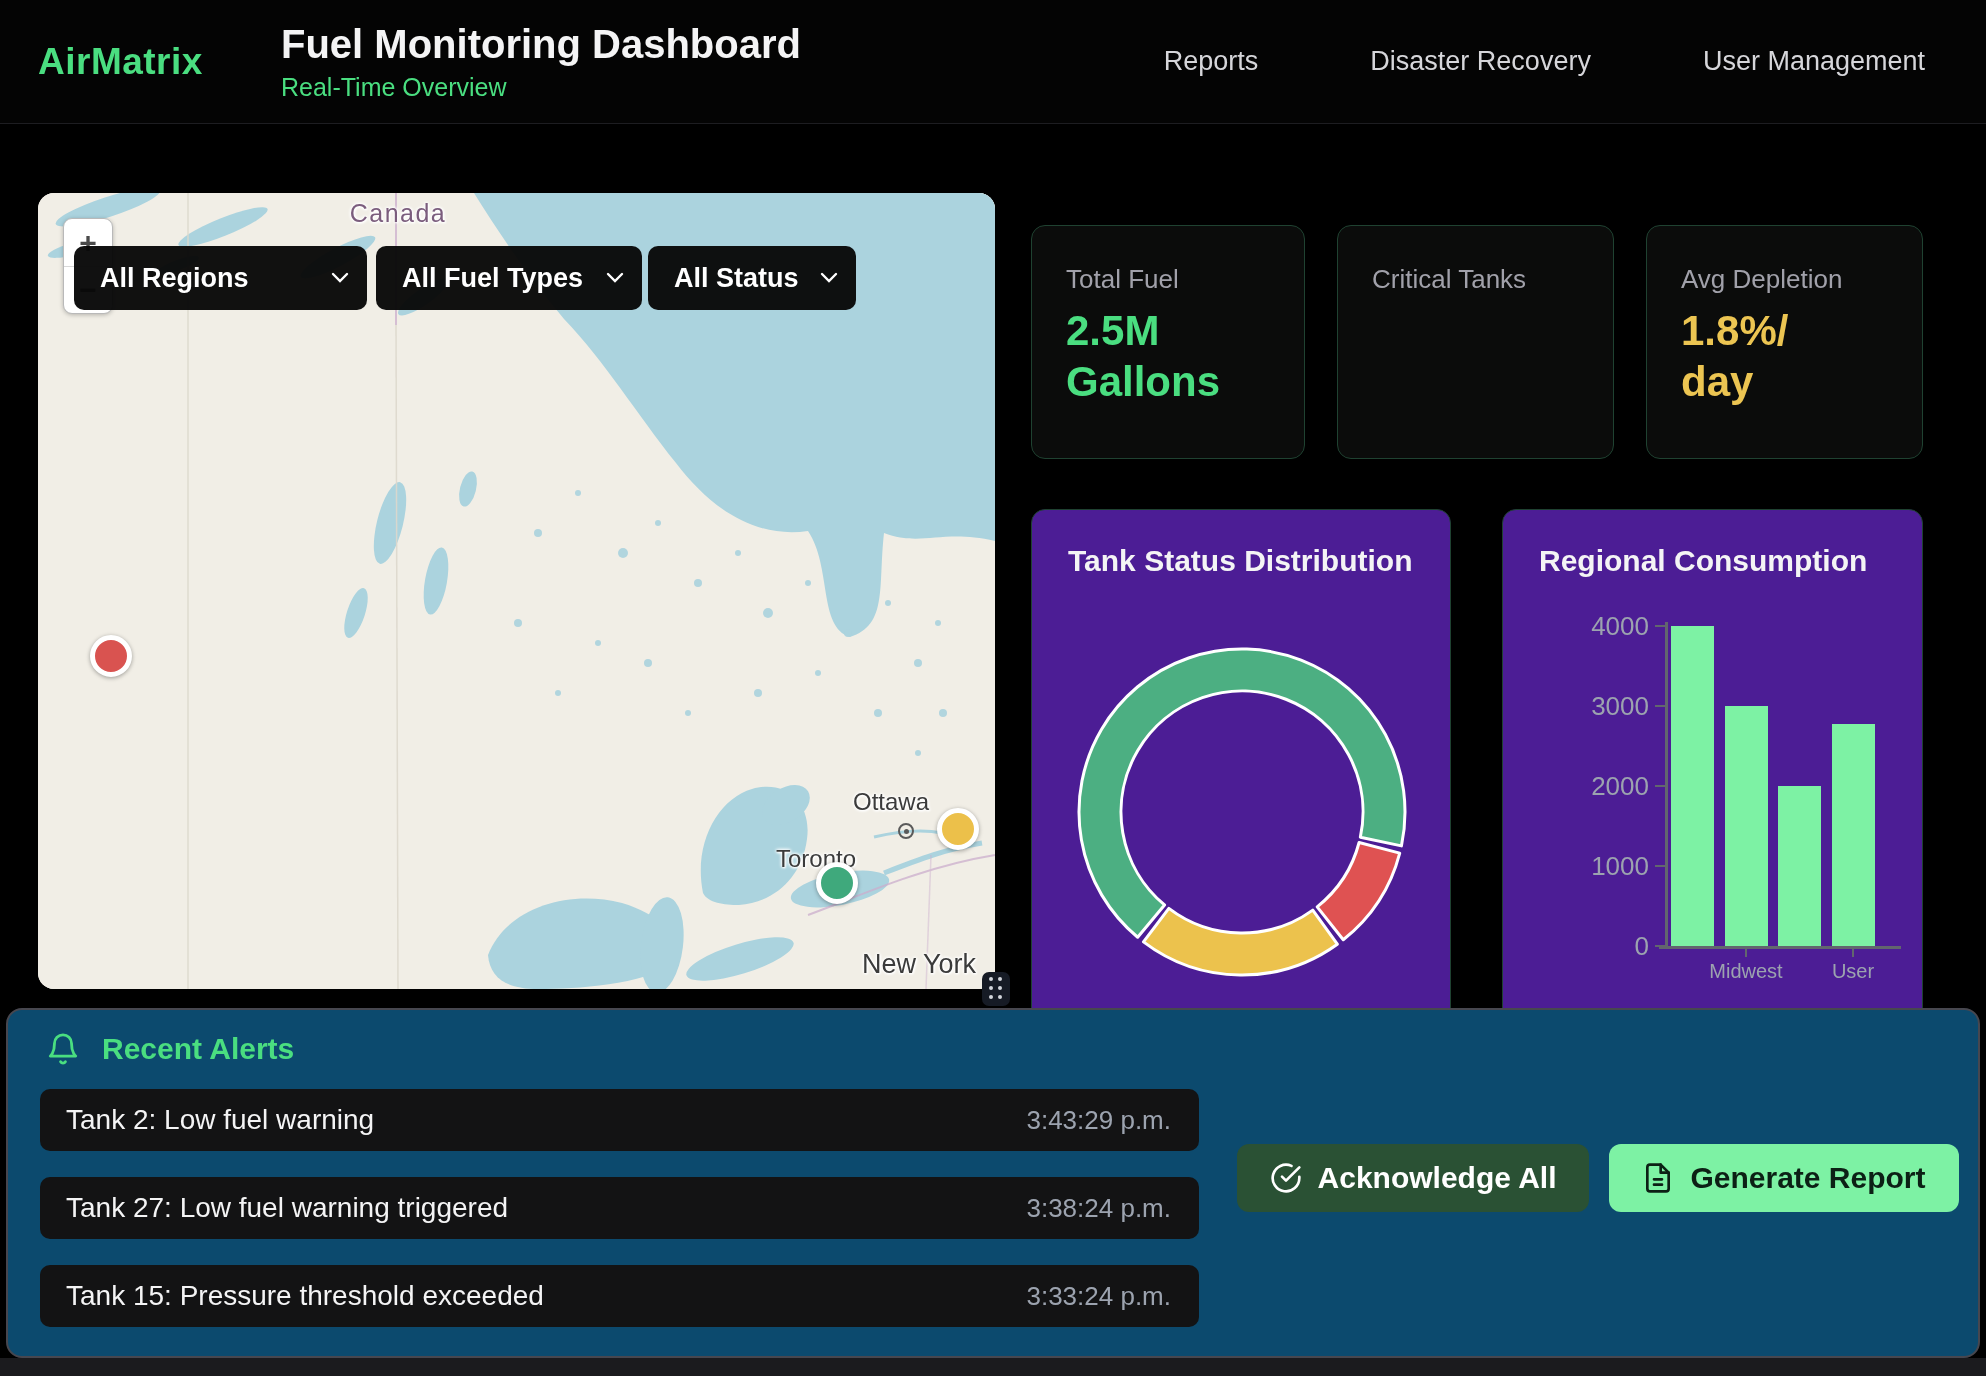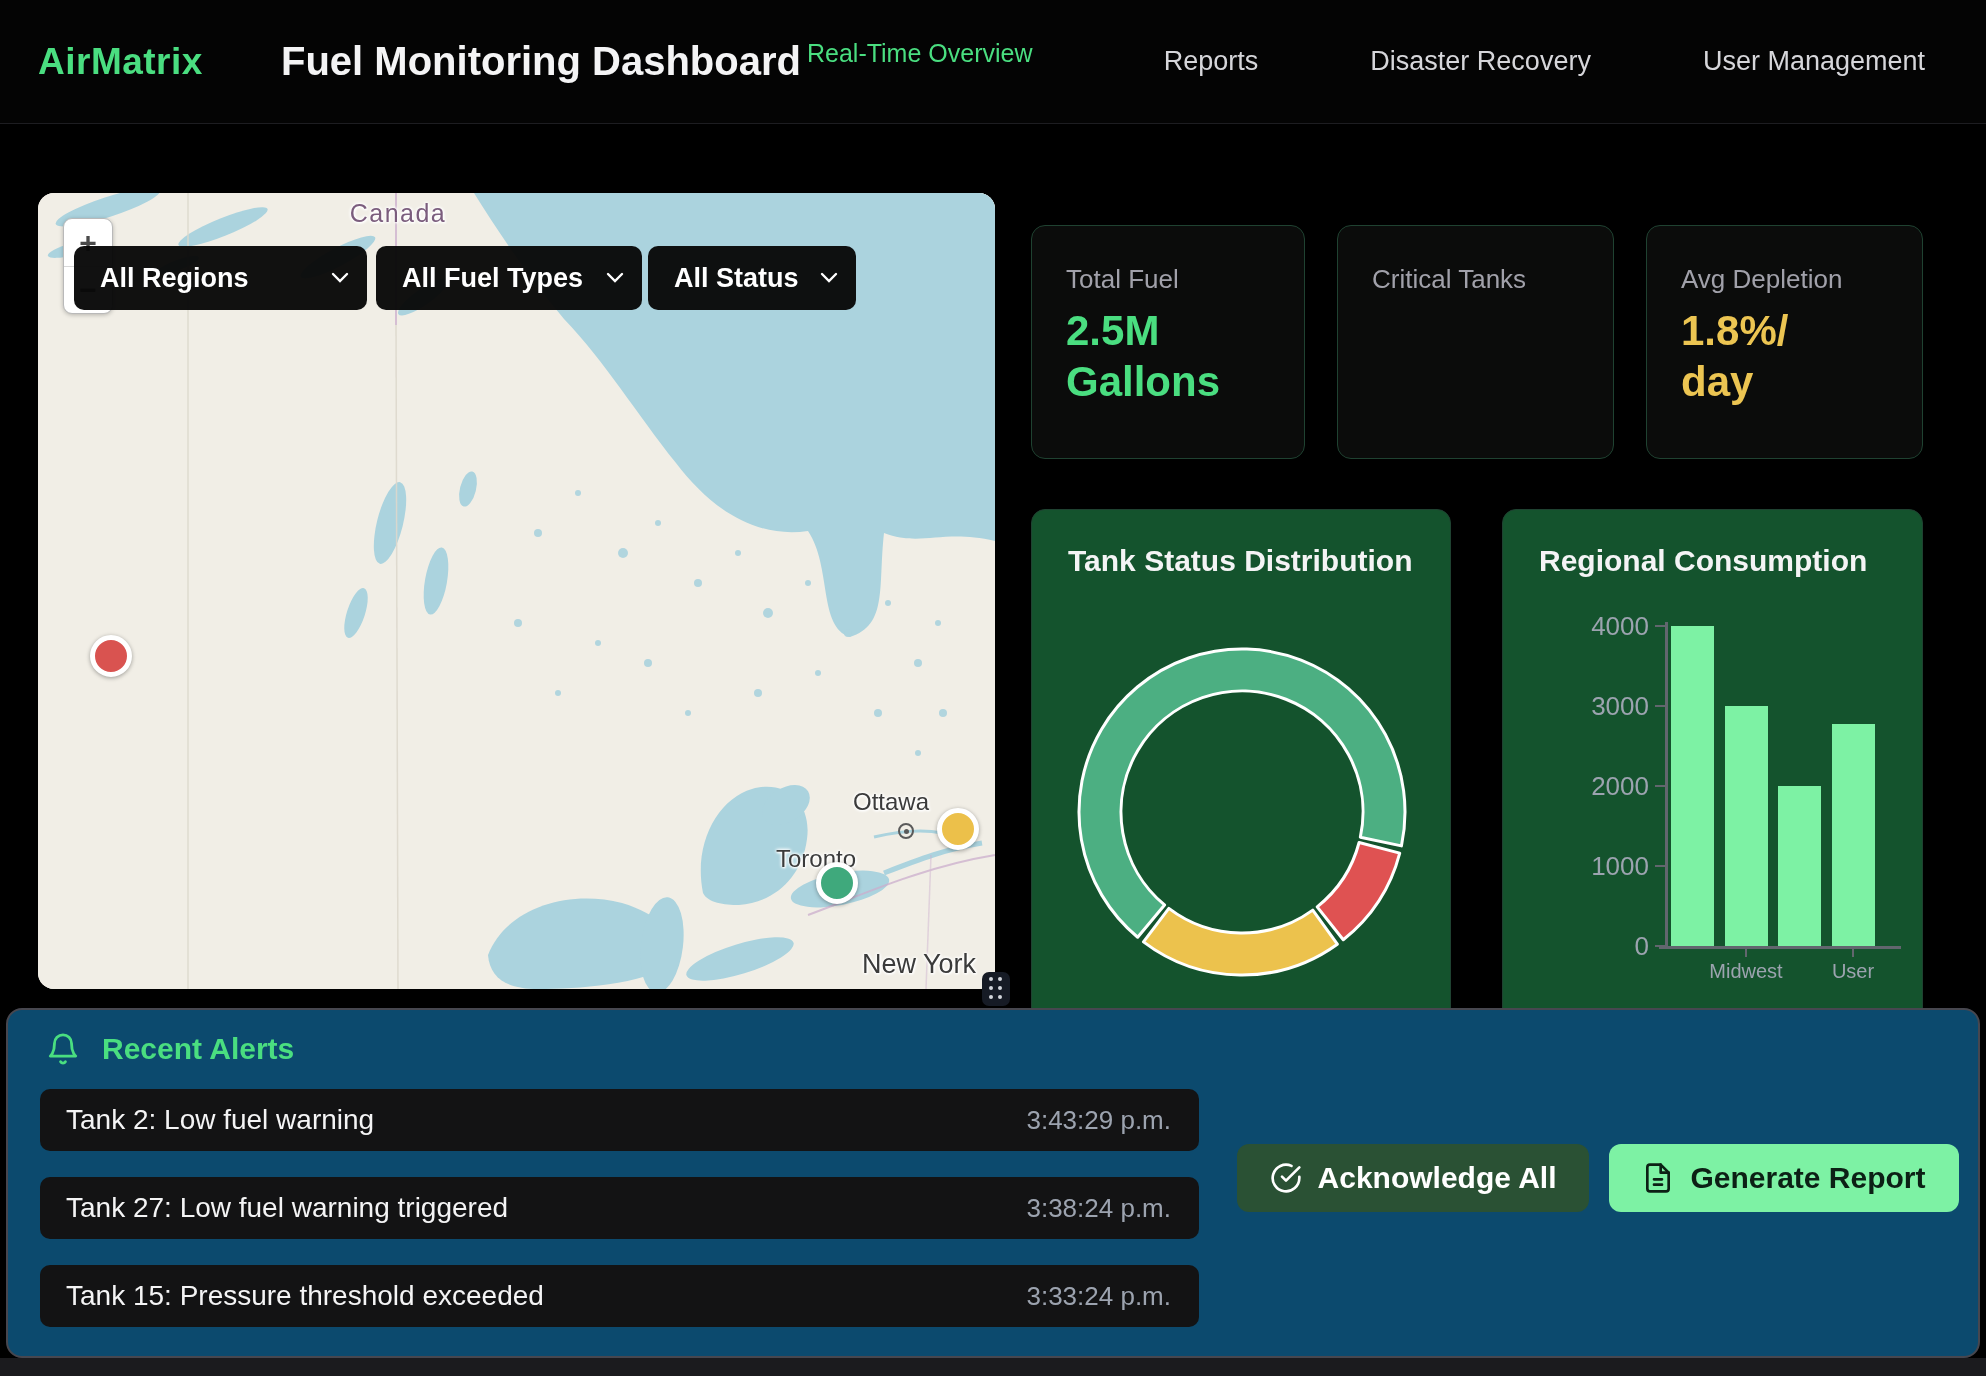--- a/index.html
+++ b/index.html
@@ -2,21 +2,21 @@
 <html><head>
 <meta charset="utf-8">
 <style>
   html,body{margin:0;padding:0;background:#000;}
   .screen{position:relative;width:1986px;height:1376px;background:#000;overflow:hidden;
           font-family:"Liberation Sans",sans-serif;color:#f4f4f5;}
   
   .app-header{position:absolute;left:0;top:0;width:1986px;height:124px;background:#040404;
               border-bottom:1px solid #1d1d21;display:flex;align-items:center;box-sizing:border-box;padding-left:38px;}
   .brand{width:243px;font-size:37px;font-weight:bold;color:#4ade80;letter-spacing:.5px;}
-  .title-block{display:flex;flex-direction:row;gap:6px;}
+  .title-block{display:flex;flex-direction:column;gap:6px;}
   .page-title{font-size:40px;font-weight:bold;color:#f4f4f5;}
   .page-subtitle{font-size:25px;color:#4ade80;font-weight:500;}
   .top-nav{margin-left:auto;display:flex;gap:112px;padding-right:61px;}
   .nav-item{font-size:27px;color:#d6d6da;cursor:pointer;}
   
   .map-panel{position:absolute;left:38px;top:193px;width:957px;height:796px;border-radius:16px;
              overflow:hidden;background:#f1eee6;}
   .map-water{position:absolute;left:0;top:0;width:957px;height:796px;}
   .zoom-ctl{position:absolute;left:25px;top:25px;width:48px;background:#fff;border:1px solid #b9b9b9;
             border-radius:9px;overflow:hidden;z-index:4;box-shadow:0 1px 4px rgba(0,0,0,.25);}
@@ -37,21 +37,21 @@
   .resize-handle{position:absolute;left:982px;top:972px;width:28px;height:34px;background:#161b25;
                  border-radius:7px;z-index:6;display:grid;grid-template-columns:repeat(2,6px);
                  grid-template-rows:repeat(3,6px);gap:3px;place-content:center;cursor:grab;}
   .resize-handle i{width:4px;height:4px;border-radius:50%;background:#d3d6dc;}
   
   .stat-card{position:absolute;top:225px;height:234px;background:#0b0c0b;border:1.5px solid #1f4231;
              border-radius:14px;box-sizing:border-box;padding:38px 0 0 34px;}
   .stat-label{font-size:26px;color:#a1a1aa;font-weight:500;}
   .stat-value{margin-top:10px;font-size:42px;font-weight:bold;line-height:1.22;white-space:pre-line;}
   
-  .chart-panel{position:absolute;top:509px;height:596px;background:#14532d;border:1.5px solid #1f4231;
+  .chart-panel{position:absolute;top:509px;height:596px;background:#4c1d95;border:1.5px solid #1f4231;
                border-radius:14px;box-sizing:border-box;}
   .chart-title{position:absolute;left:36px;top:34px;font-size:30px;font-weight:bold;color:#f4f4f5;}
   .donut-svg{position:absolute;left:0;top:0;width:420px;height:488px;}
   .axis-line{position:absolute;background:#62666e;}
   .bar-plot{position:absolute;left:164px;top:116px;width:230px;height:320px;}
   .bar{position:absolute;bottom:0;}
   .ytick{position:absolute;left:70px;width:76px;text-align:right;font-size:26px;color:#9ca3af;transform:translateY(-50%);}
   .ydash{position:absolute;left:152px;width:11px;height:2px;background:#62666e;transform:translateY(-50%);}
   .xtick{position:absolute;top:450px;font-size:20px;color:#9ca3af;transform:translateX(-50%);}
   .xdash{position:absolute;top:436px;width:2px;height:11px;background:#62666e;transform:translateX(-50%);}

